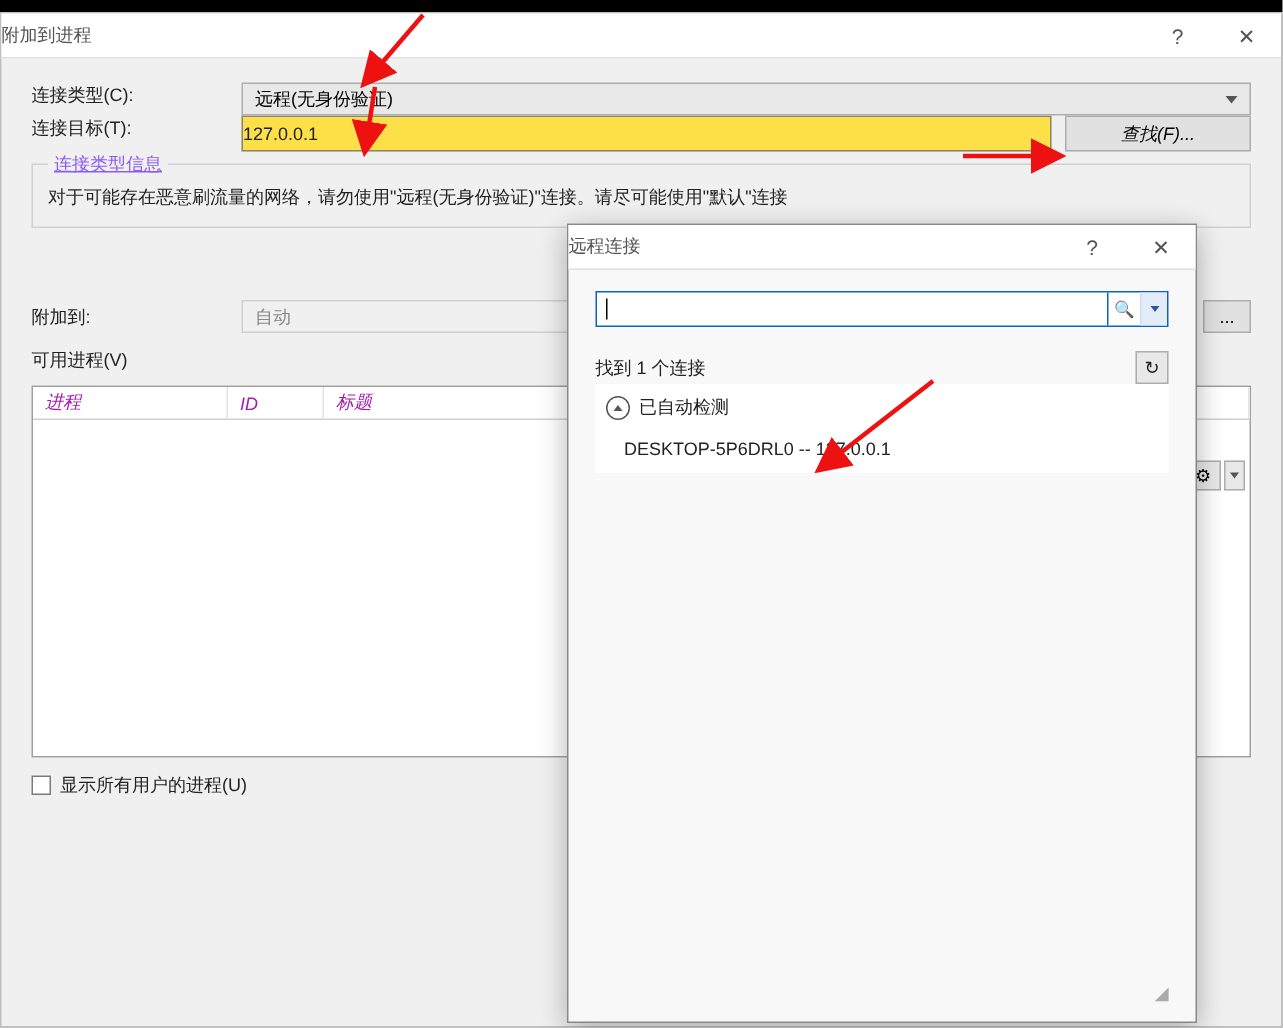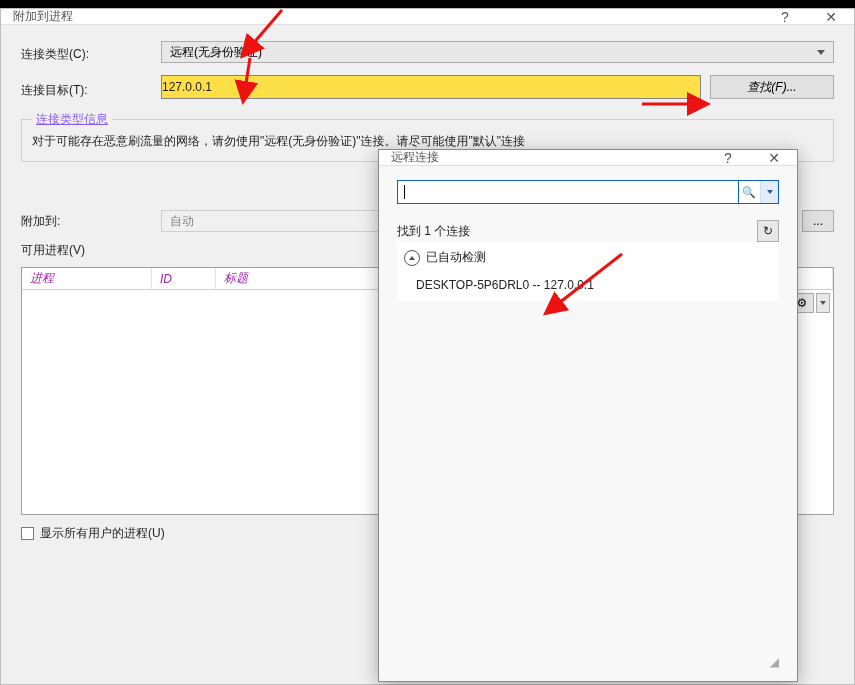--- a/index.html
+++ b/index.html
@@ -7,30 +7,30 @@
   body { background: #777; width: 855px; height: 685px; overflow: hidden; position: relative; }
 
   
   .menustrip { position:absolute; left:0; top:0; right:0; height:8px; background:#000; }
 
   .main-dialog {
     position: absolute; left:0; top:8px; right:0; bottom:0;
     background:#f0f0f0; border:1px solid #bfbfbf;
   }
   .titlebar {
-    height:16px; background:#fff; border-bottom:1px solid #e0e0e0;
-    display:flex; align-items:center; padding-left:12px; color:#555;
+    height:30px; background:#fff; border-bottom:1px solid #e0e0e0;
+    display:flex; align-items:center; color:#555;
   }
   .title-spacer { flex:1; }
   .titlebtn { width:46px; height:30px; display:flex; align-items:center; justify-content:center; color:#555; }
   .titlebtn.close::before { content:"✕"; font-size:14px; }
   .titlebtn.help::before  { content:"?";  font-size:14px; }
 
   .body { padding:16px 20px; }
-  .row { display:flex; align-items:flex-end; margin-bottom:12px; }
+  .row { display:flex; align-items:flex-start; }
   .row-label { width:140px; color:#222; }
   .select {
     flex:1; height:22px; background:#e8e8e8; border:1px solid #adadad;
     display:flex; align-items:center; padding:0 8px; position:relative;
   }
   .select::after {
     content:""; position:absolute; right:8px; top:50%; margin-top:-2px;
     border-left:4px solid transparent; border-right:4px solid transparent;
     border-top:5px solid #555;
   }

